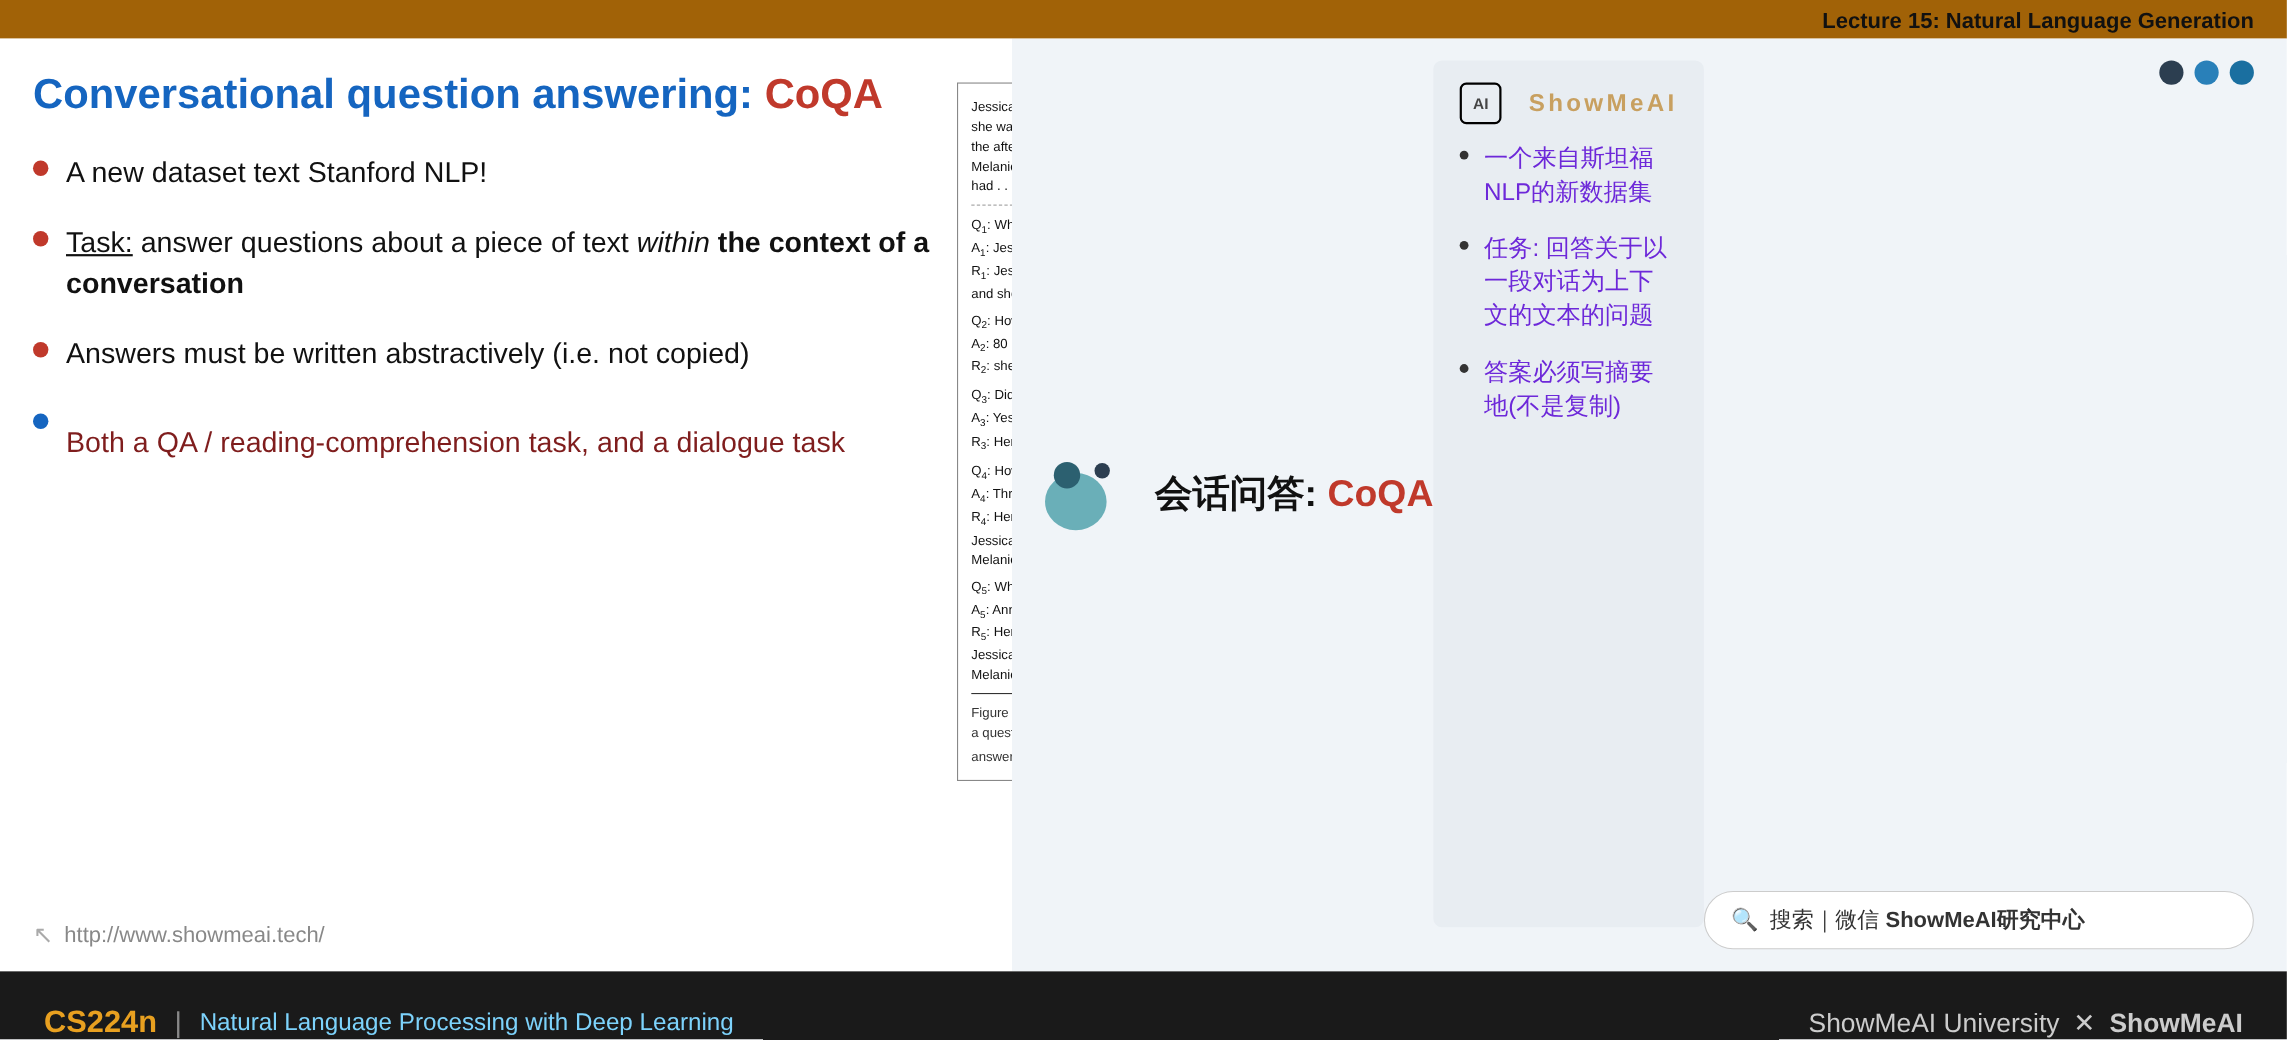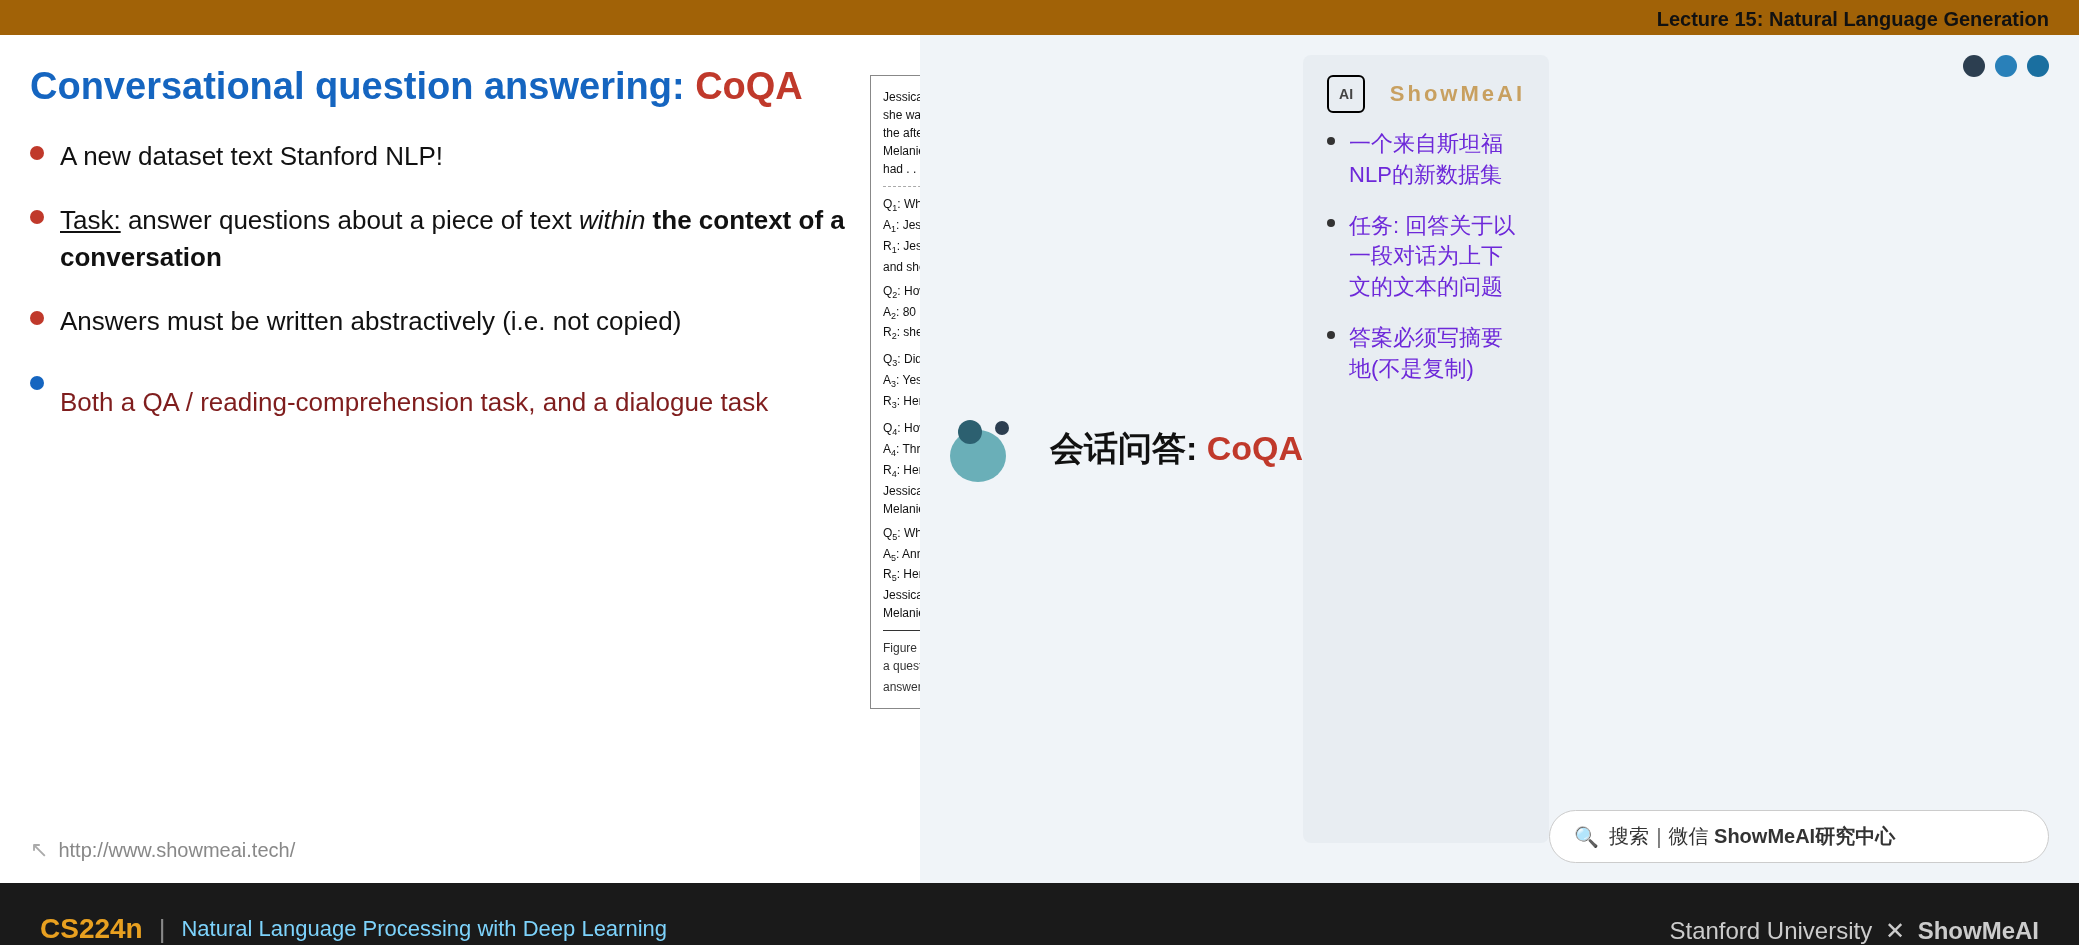--- a/index.html
+++ b/index.html
@@ -516,17 +516,17 @@
 
 </div>
 
 <div class="bottom-bar">
   <div class="bottom-left">
     <span class="bottom-course">CS224n</span>
     <span class="bottom-separator">|</span>
     <span class="bottom-subtitle">Natural Language Processing with Deep Learning</span>
   </div>
   <div class="bottom-right">
-    <span class="stanford">Stanford University</span>
+    <span class="stanford">ShowMeAI University</span>
     <span class="x-mark"> ✕ </span>
     <span class="showmeai-brand-footer">ShowMeAI</span>
   </div>
 </div>
 
 </body></html>

